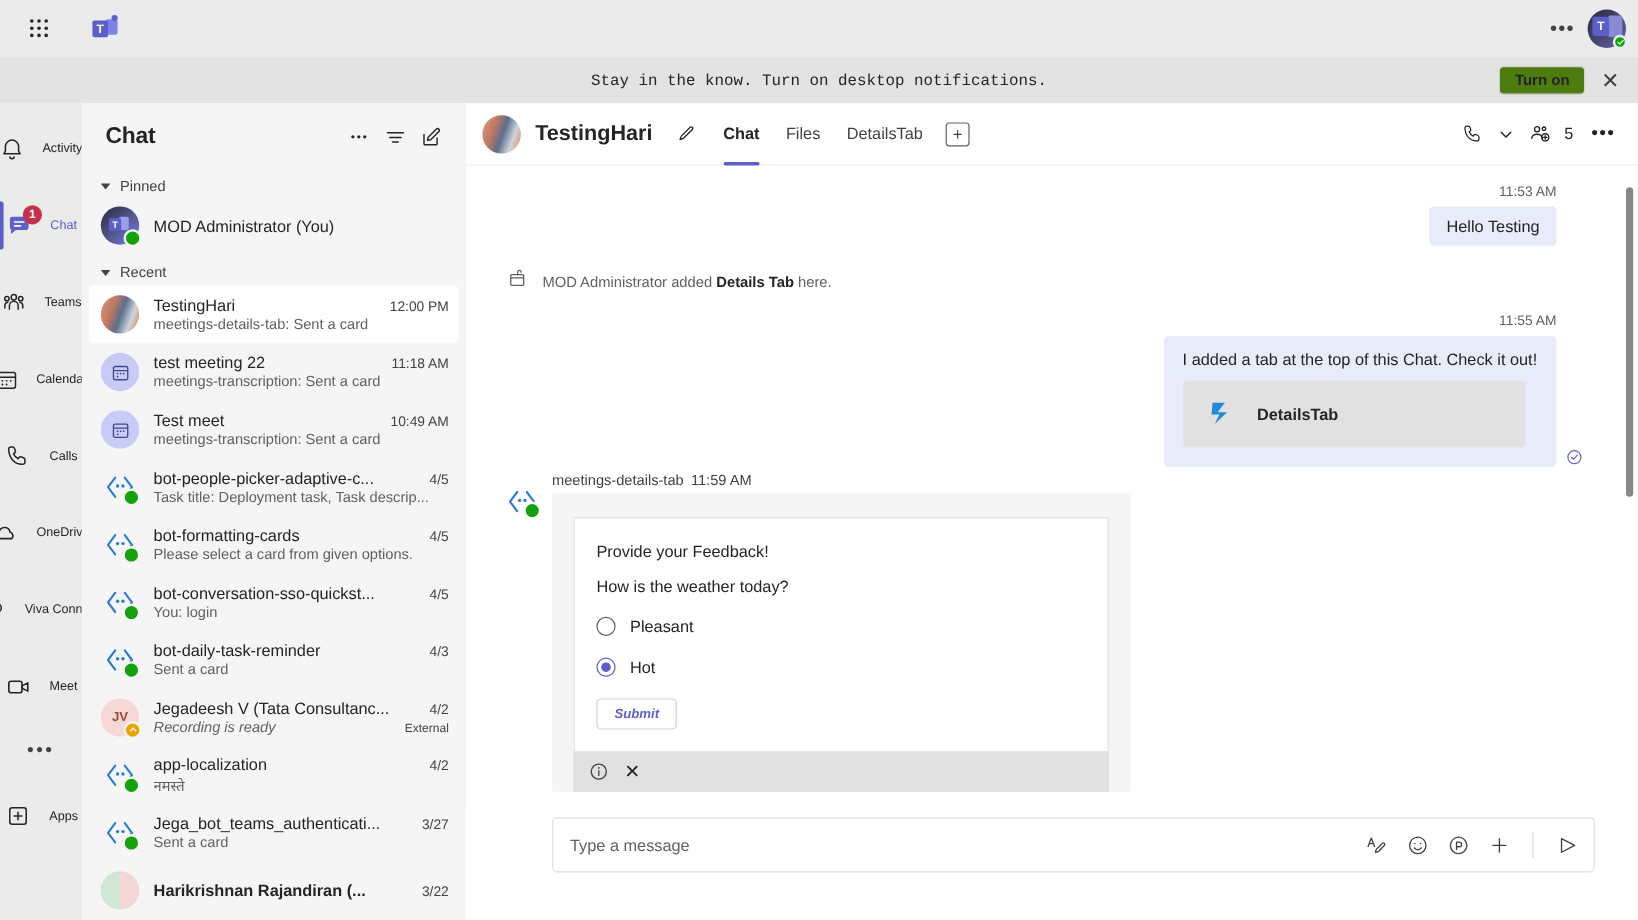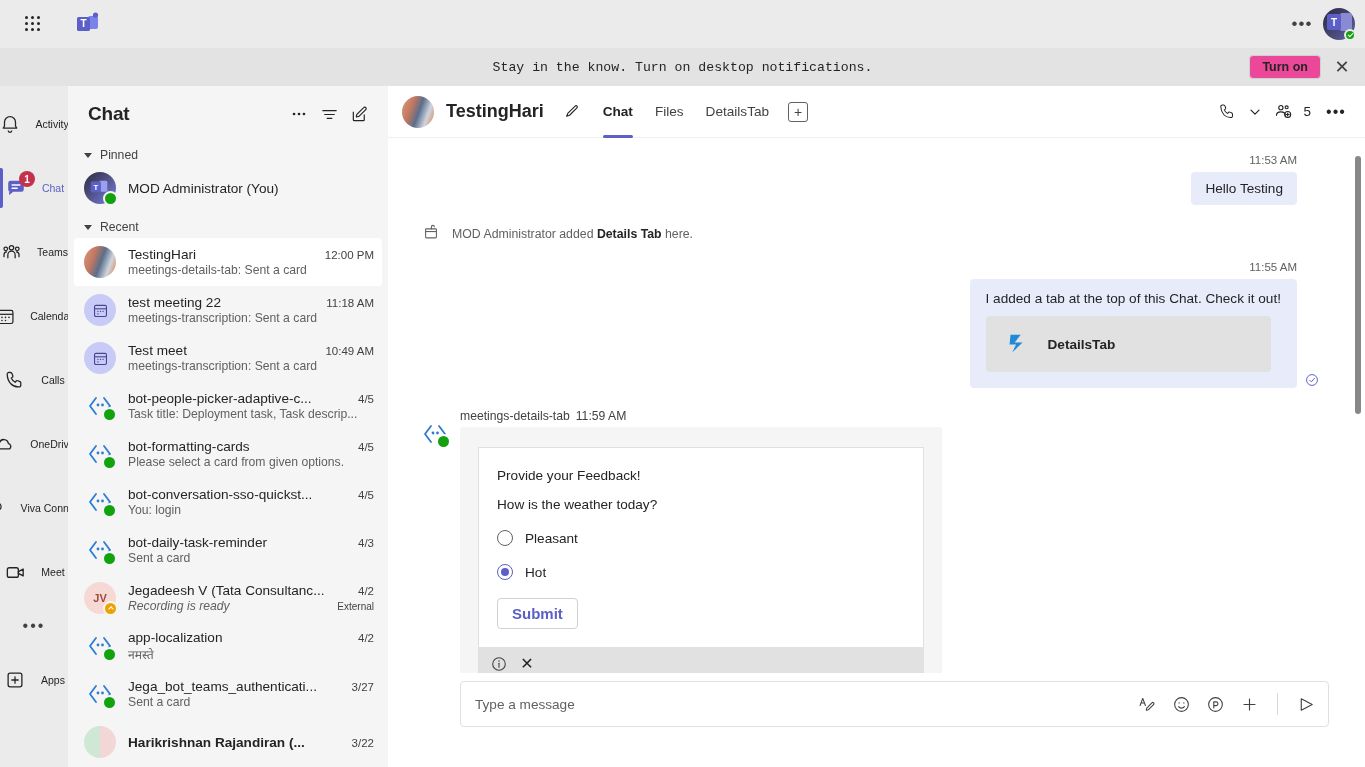--- a/index.html
+++ b/index.html
@@ -70,21 +70,21 @@
 
   
   .banner {
     position: absolute; top: 48px; left: 0; width: 1365px; height: 38px;
     background: #e3e3e3;
     display: flex; align-items: center; justify-content: center;
   }
   .banner-text { font-size: 13.2px; color: #242424; font-family: Liberation Mono, monospace; }
   .banner-actions { position:absolute; right: 12px; display:flex; align-items:center; gap: 10px; }
   .turn-on-btn {
-    background:#ec4899; border:1px solid #d1d1d1; border-radius:4px;
+    background:#4d7c0f; border:1px solid #d1d1d1; border-radius:4px;
     font-size:12.5px; padding: 4px 12px; cursor:pointer; color:#242424;
     font-family: "Liberation Sans", sans-serif; font-weight:600;
   }
   .banner-close { font-size:18px; color:#424242; cursor:pointer; width:22px;height:22px;
     display:flex;align-items:center;justify-content:center; }
 
   
   .rail {
     position: absolute; top: 86px; left: 0; width: 68px; height: 681px;
     background: #ebebeb;
@@ -219,21 +219,21 @@
   .sys-text { font-size:12.3px; color:#616161; }
   .sys-text b { color:#242424; font-weight:700; }
   .read-check { position:absolute; right:-22px; bottom:-2px; color:#5b5fc7; font-size:12px; }
   .bubble-card-title { font-size:13.6px; margin-bottom:10px; }
   .tabcard {
     background:#e1e1e1; border-radius:4px; height:56px; display:flex; align-items:center;
     padding: 0 18px; gap: 18px; width: 285px;
   }
   .tabcard-name { font-size:13.6px; font-weight:700; color:#242424; }
 
-  .bot-msg { display:flex; margin-top:21px; gap:10px; align-items:flex-start; }
+  .bot-msg { display:flex; margin-top:4px; gap:10px; align-items:flex-start; }
   .bot-av { width:30px;height:30px;flex:none;position:relative; margin-top:10px;}
   .bot-block { flex:1; }
   .bot-meta { font-size:12.2px; color:#424242; margin-bottom:4px; }
   .bot-meta .sep { display:inline-block; width:6px; }
   .card-outer {
     background:#f5f5f5; border-radius:3px; padding: 20px 18px 0 18px; width:482px;
   }
   .card-inner {
     background:#fff; border:1px solid #e0e0e0; border-bottom:none; padding: 20px 18px 18px 18px;
   }
@@ -241,22 +241,23 @@
   .radio-row { display:flex; align-items:center; gap:12px; margin-bottom:14px; cursor:pointer; }
   .radio {
     width:16px;height:16px;border-radius:50%;border:1.4px solid #616161;flex:none;
     display:flex;align-items:center;justify-content:center; background:#fff;
   }
   .radio.checked { border-color:#5b5fc7; border-width:1.5px; }
   .radio.checked::after { content:""; width:8px;height:8px;border-radius:50%;background:#5b5fc7; }
   .radio-label { font-size:13.6px; color:#242424; }
   .submit-btn {
     margin-top:4px; background:#fff; border:1px solid #d1d1d1; border-radius:4px;
-    color:#5b5fc7; font-weight:700; font-size:15px; padding: 6px 14px; cursor:pointer;
+    color:#5b5fc7; font-weight:700; font-size:11px; padding: 6px 14px; cursor:pointer;
     font-family:"Liberation Sans", sans-serif;
+    font-style:italic;
   }
   .card-footer {
     background:#e1e1e1; display:flex; align-items:center; height:34px; padding: 0 10px 0 12px;
     gap: 10px; border:1px solid #e0e0e0; border-top:none;
   }
   .info-ico { width:16px;height:16px;flex:none; }
   .card-footer-text { font-size:13px; color:#242424; flex:1; }
   .card-footer-x { cursor:pointer; width:20px;height:20px;display:flex;align-items:center;justify-content:center;color:#242424;}
 
   

